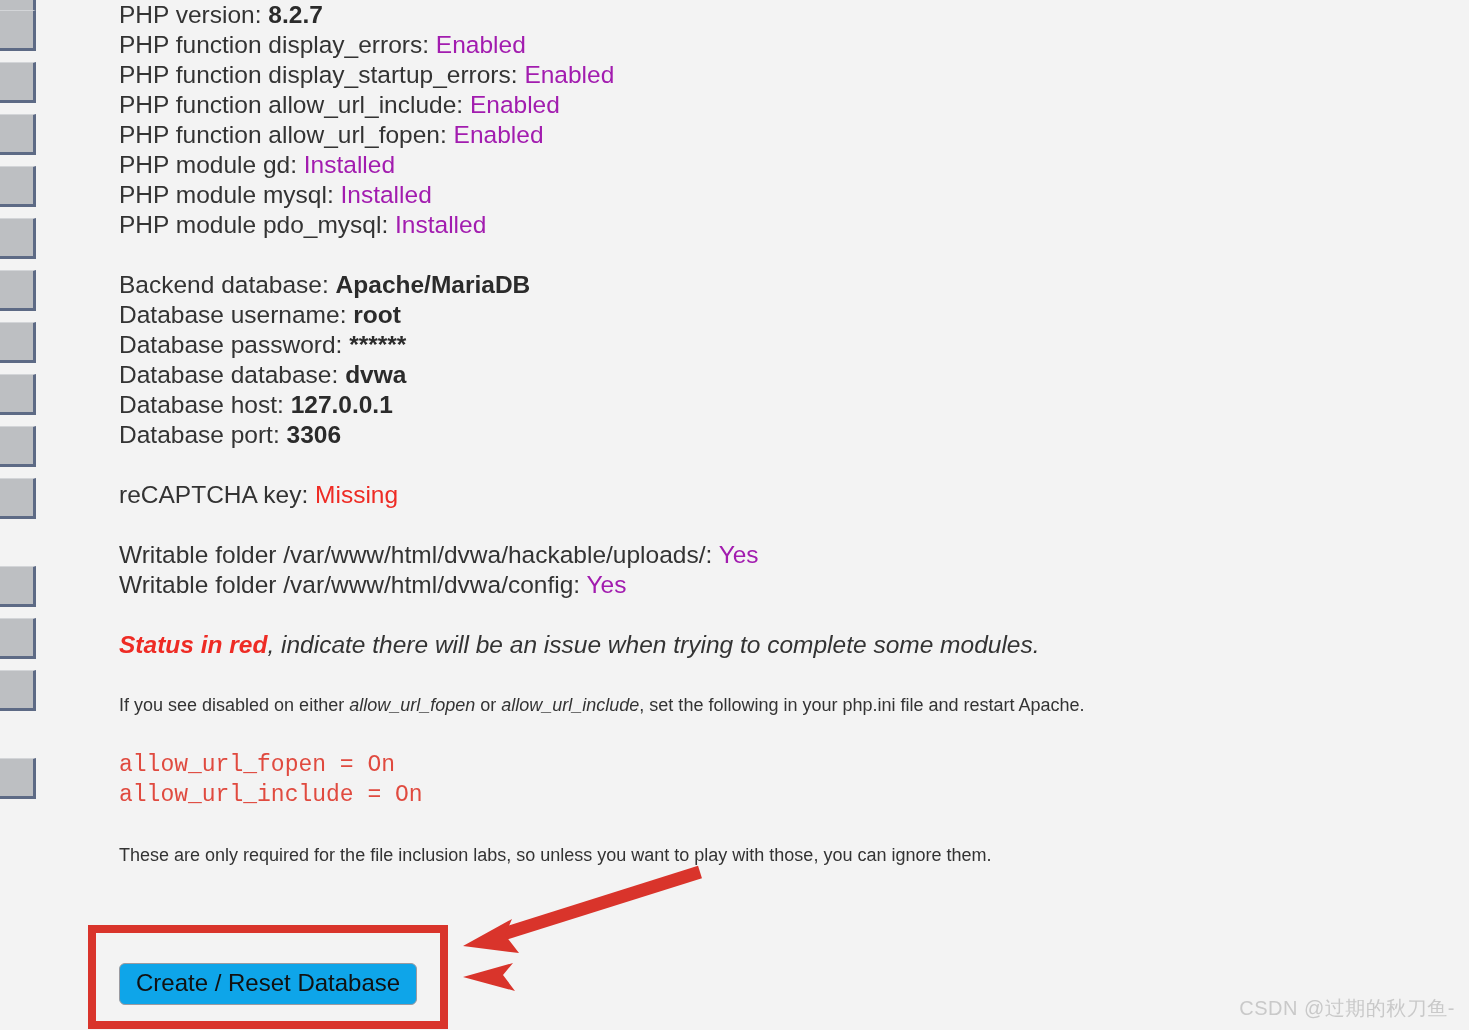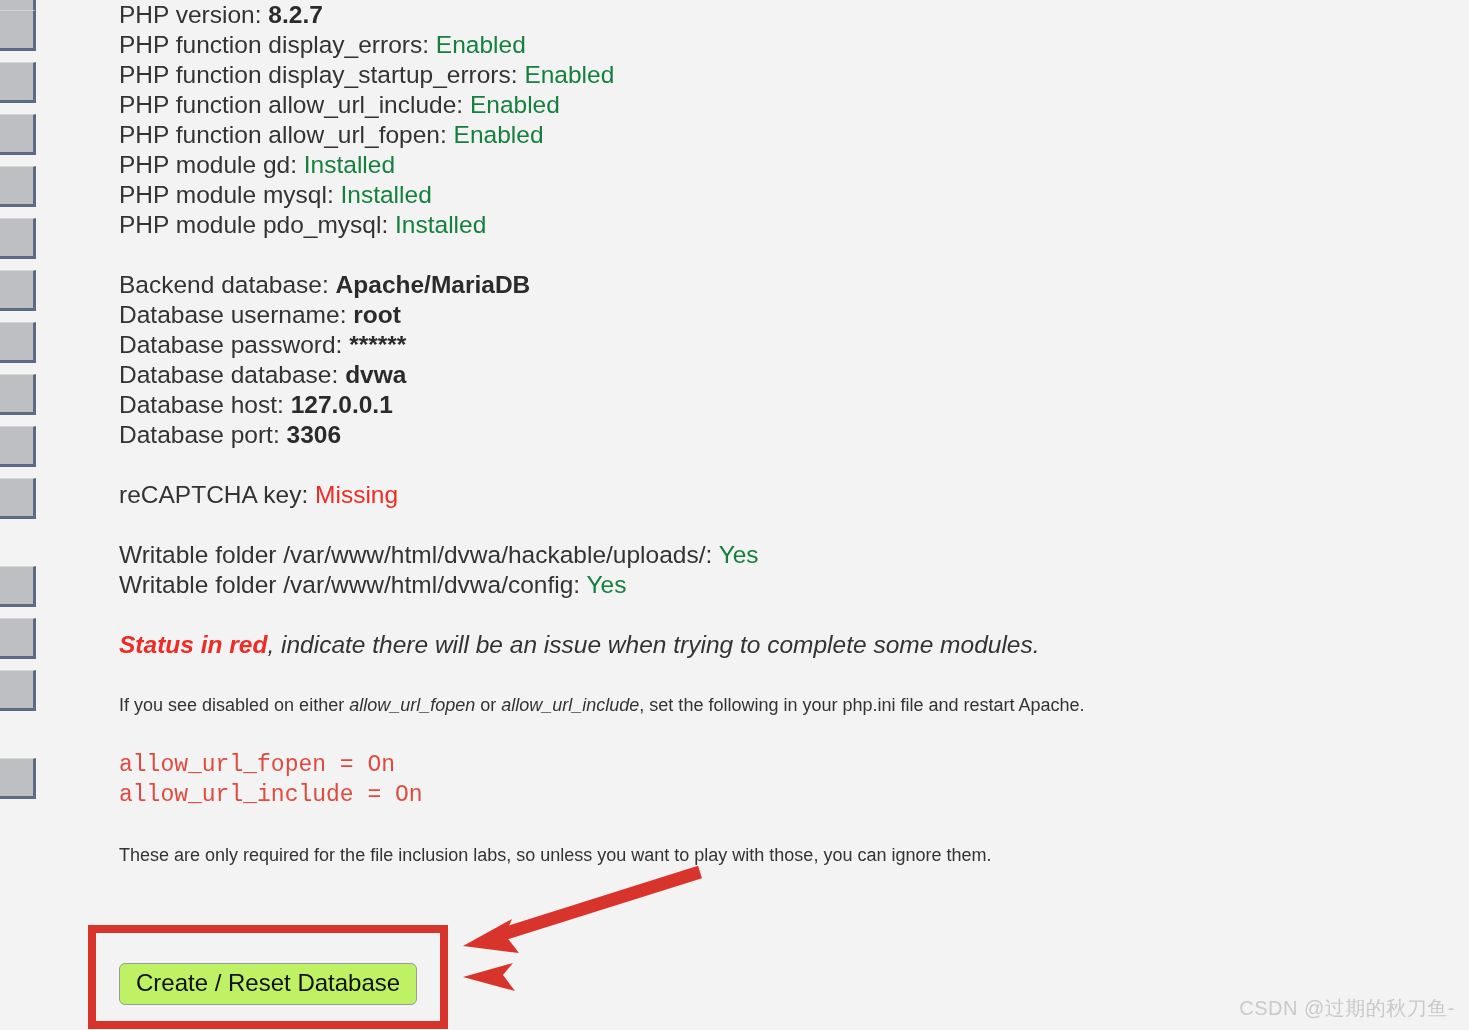--- a/index.html
+++ b/index.html
@@ -47,21 +47,21 @@
   .info-block {
     font-size: 24.5px;
     line-height: 30px;
     color: #333333;
     white-space: nowrap;
   }
   .info-line { display: block; }
   .spacer-line { display: block; height: 30px; }
 
   .val-bold { font-weight: bold; color: #2b2b2b; }
-  .val-ok  { color: #15803d; text-align: center; }
+  .val-ok  { color: #a21caf; text-align: center; }
   .val-bad { color: #ee2b24; font-weight: normal; }
 
   .note-red {
     font-size: 24.5px;
     line-height: 30px;
     font-style: italic;
     color: #333333;
   }
   .note-red .lead {
     font-weight: bold;
@@ -87,21 +87,21 @@
   
   #button-area {
     position: absolute;
     left: 119px;
     top: 963px;
   }
   #create-reset-db-button {
     font-family: "Liberation Sans", sans-serif;
     font-size: 24px;
     color: #111111;
-    background: #bef264;
+    background: #0ea5e9;
     border: 1px solid #9b9aa0;
     border-radius: 6px;
     padding: 5px 16px 7px 16px;
     cursor: pointer;
     line-height: 1.15;
   }
 
   
   #annotation-box {
     position: absolute;

